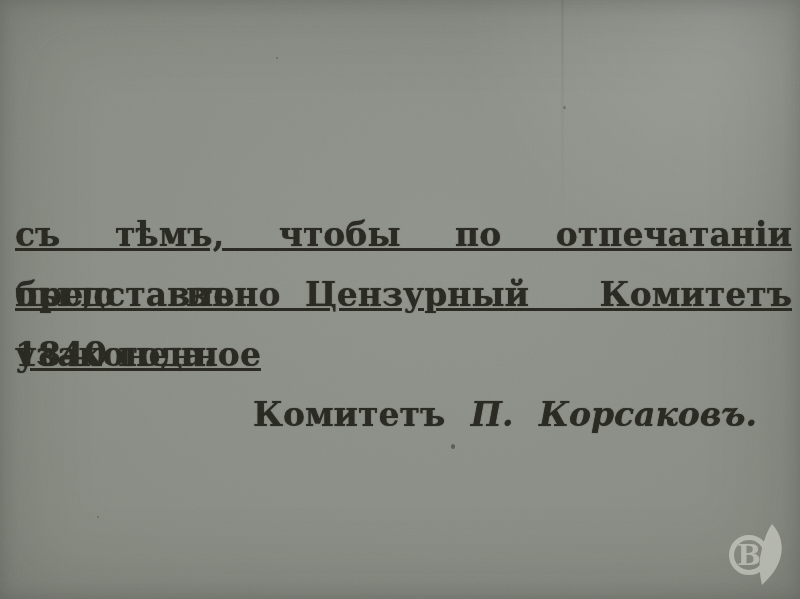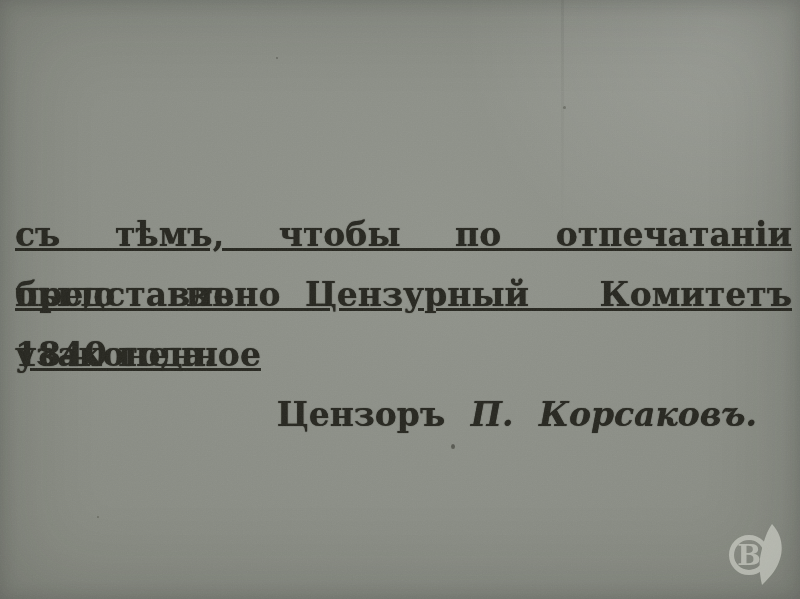--- a/index.html
+++ b/index.html
@@ -99,21 +99,21 @@
 <body>
 
 <div class="photo">
 
 
   <div class="body-block">
     <div class="line justified ink">съ тѣмъ, чтобы по отпечатаніи представлено</div>
     <div class="line justified ink">было въ Цензурный Комитетъ узаконенное</div>
     <div class="line last-par ink">1840 года.</div>
     <div class="line signature ink">
-      <span class="role">Цензоръ</span>
+      <span class="role">Комитетъ</span>
       <span class="name">П. Корсаковъ.</span>
     </div>
   </div>
 
   <svg class="watermark" viewBox="0 0 95 89">
     <circle cx="44" cy="47" r="17.5" fill="none" stroke="#d6d8cf" stroke-width="5"></circle>
     <text x="44" y="57" font-size="28" fill="#d6d8cf" text-anchor="middle">B</text>
     <path d="M 67,16 C 76,26 79,38 75,51 C 72,61 66,68 57,77 C 54,64 54,53 56,45 C 59,32 62,23 67,16 Z" fill="#d6d8cf"></path>
   </svg>
 

